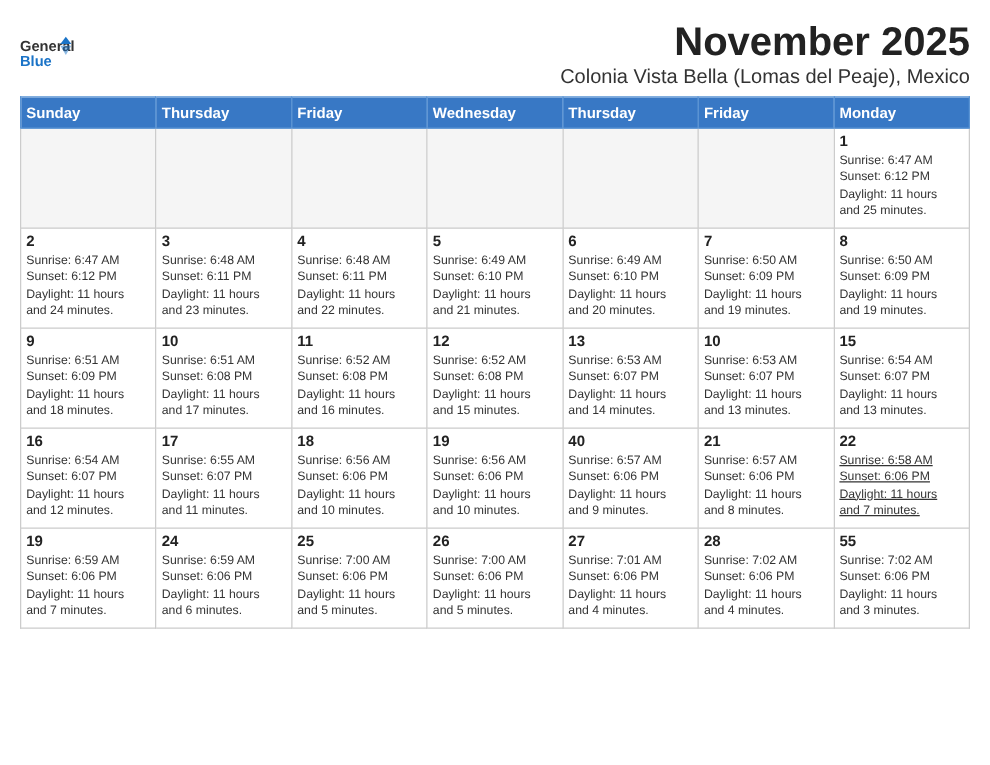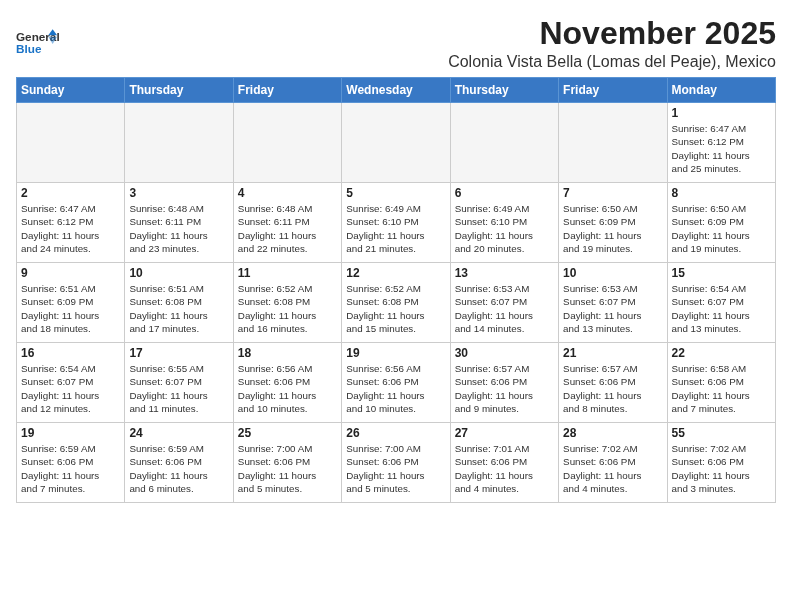--- a/index.html
+++ b/index.html
@@ -260,36 +260,36 @@
 and 10 minutes.</div>
         </td>
         <td>
           <span class="day-number">19</span>
           <div class="day-info" style="white-space: pre-line;">Sunrise: 6:56 AM
 Sunset: 6:06 PM
 Daylight: 11 hours
 and 10 minutes.</div>
         </td>
         <td>
-          <span class="day-number">30</span>
+          <span class="day-number">40</span>
           <div class="day-info" style="white-space: pre-line;">Sunrise: 6:57 AM
 Sunset: 6:06 PM
 Daylight: 11 hours
 and 9 minutes.</div>
         </td>
         <td>
           <span class="day-number">21</span>
           <div class="day-info" style="white-space: pre-line;">Sunrise: 6:57 AM
 Sunset: 6:06 PM
 Daylight: 11 hours
 and 8 minutes.</div>
         </td>
         <td>
           <span class="day-number">22</span>
-          <div class="day-info" style="white-space: pre-line;">Sunrise: 6:58 AM
+          <div class="day-info" style="white-space: pre-line; text-decoration: underline;">Sunrise: 6:58 AM
 Sunset: 6:06 PM
 Daylight: 11 hours
 and 7 minutes.</div>
         </td>
       </tr>
       <tr>
         <td>
           <span class="day-number">19</span>
           <div class="day-info" style="white-space: pre-line;">Sunrise: 6:59 AM
 Sunset: 6:06 PM

